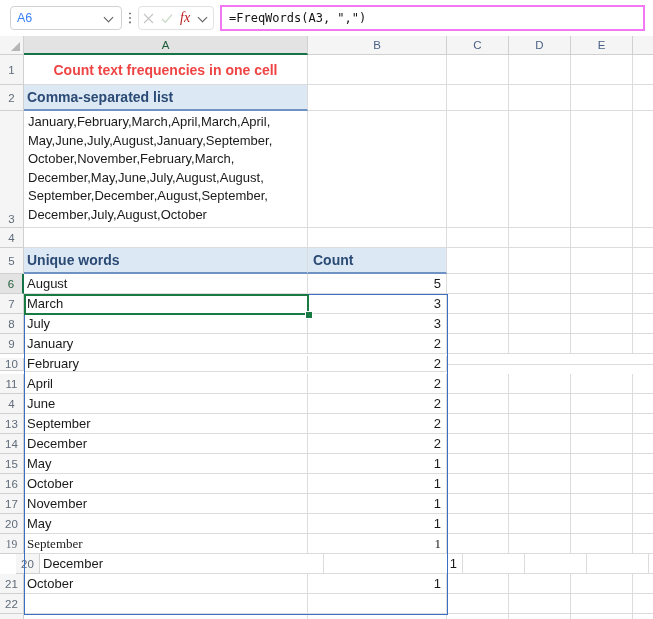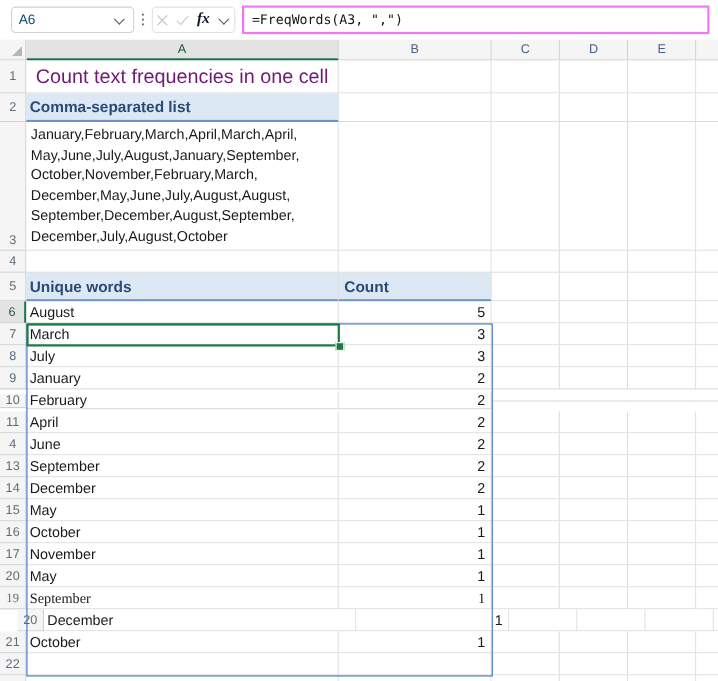--- a/index.html
+++ b/index.html
@@ -34,21 +34,21 @@
     border-radius: 4px;
     background: #ffffff;
     display: flex;
     align-items: center;
     box-sizing: border-box;
     padding: 0 6px;
   }
   .namebox .nb-text {
     flex: 1;
     font-size: 12.5px;
-    color: #0c4a6e;
+    color: #3b82f6;
     line-height: 22px;
   }
   .chev {
     width: 12px; height: 12px;
     position: relative;
     flex: 0 0 auto;
   }
   .chev::after {
     content: "";
     position: absolute;
@@ -81,24 +81,24 @@
     box-sizing: border-box;
   }
   .fxgroup .gi {
     color: #c6c6c6;
     font-size: 13px;
     line-height: 1;
     display: flex;
     align-items: center;
   }
   .fxgroup .gi.fx {
-    color: #0f172a;
+    color: #b91c1c;
     font-family: "Liberation Serif", serif;
     font-style: italic;
-    font-weight: bold;
+    font-weight: normal;
     font-size: 14px;
   }
   .fxgroup .gi svg { display: block; }
   .formula-input {
     flex: 1;
     height: 26px;
     margin-left: 6px;
     margin-right: 4px;
     border: 2px solid #f277f2;
     background: #ffffff;
@@ -212,23 +212,23 @@
   .cell.right { justify-content: flex-end; padding-right: 5px; }
 
   .cA { width: 284px; }
   .cB { width: 139px; }
   .cC { width: 62px; }
   .cD { width: 62px; }
   .cE { width: 62px; }
   .cF { width: 62px; }
 
   .title-cell {
-    font-weight: normal;
-    font-size: 18px;
-    color: #701a75;
+    font-weight: bold;
+    font-size: 14px;
+    color: #ef4444;
     justify-content: center;
     border-right-color: #dcdcdc;
   }
   .hdr-blue {
     background: #dce9f5;
     font-weight: bold;
     font-size: 14px;
     color: #2b4a74;
     border-bottom: 2px solid #6f92c4;
     border-right: 1px solid #dcdcdc;

